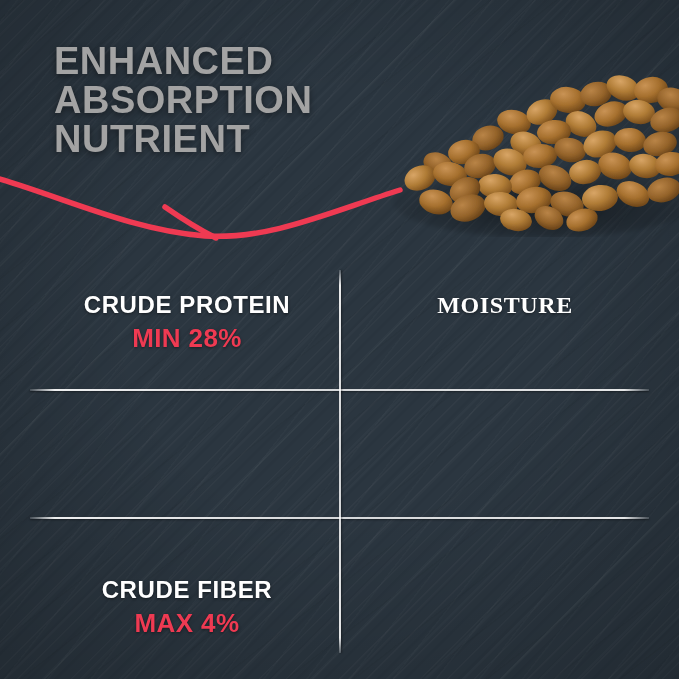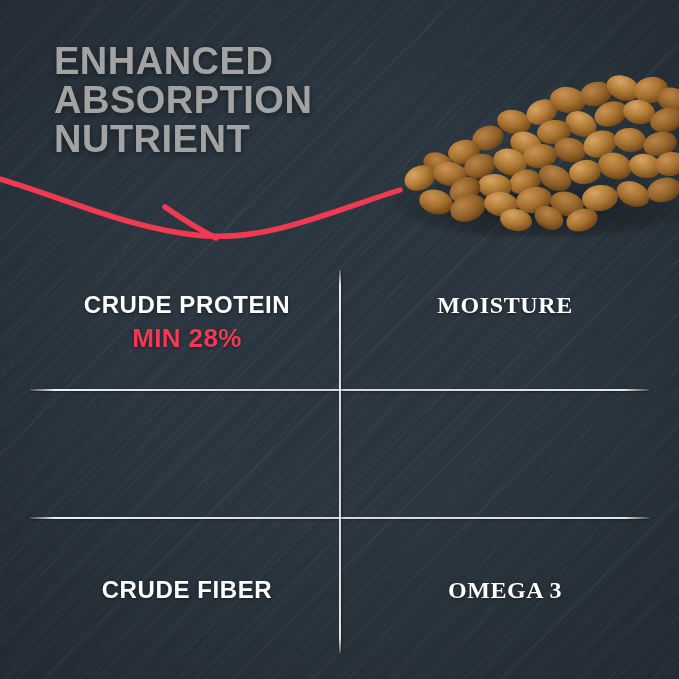--- a/index.html
+++ b/index.html
@@ -295,24 +295,24 @@
     <div class="cell col-r row-0">
       <span class="c-label">MOISTURE</span>
     </div>
 
     <div class="cell col-l row-1">
     </div>
 
 
     <div class="cell col-l row-2">
       <span class="c-label">CRUDE FIBER</span>
+      <span class="c-value">MAX 4%</span>
     </div>
 
     <div class="cell col-r row-2">
-      <span class="c-label">OMEGA 3</span>
     </div>
   </div>
 
   <div class="headline">
     <span class="hl-line">ENHANCED</span>
     <span class="hl-line">ABSORPTION</span>
     <span class="hl-line">NUTRIENT</span>
   </div>
 
 </div>

